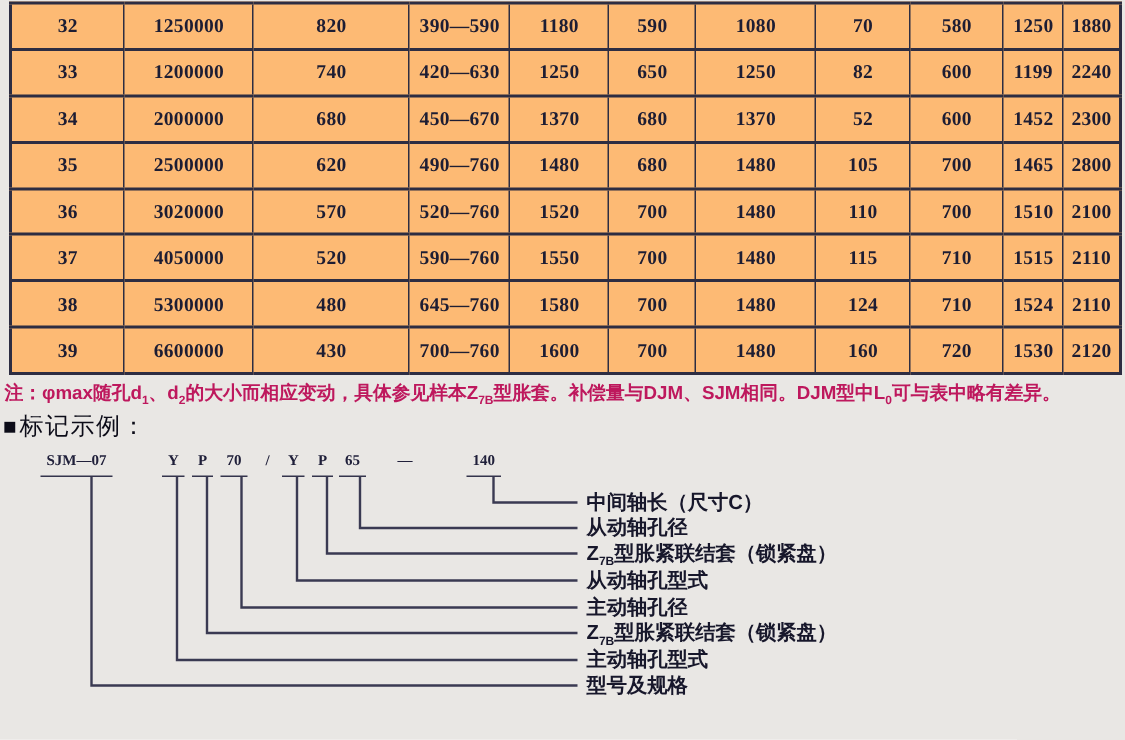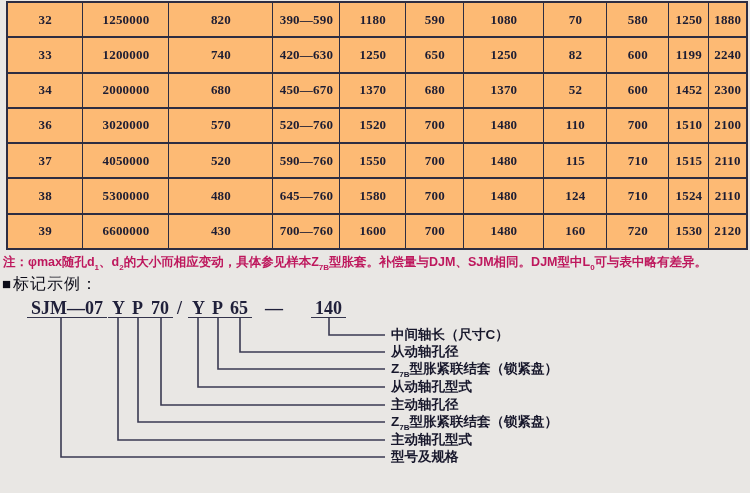--- a/index.html
+++ b/index.html
@@ -32,21 +32,21 @@
   .section-heading{
     position:absolute; top:274px; left:2px;
     font-size:16px; font-weight:400; color:#0c0c18; letter-spacing:1px;
   }
   .section-heading .marker{ font-size:15px; margin-right:1px; }
   
   .diagram{ position:absolute; top:295px; left:0; width:750px; height:198px; }
   .connectors{ position:absolute; top:0; left:0; }
   .token{
     position:absolute; top:4px; height:18px; line-height:18px;
-    font-family:"Liberation Serif", serif; font-size:18px; font-weight:700;
+    font-family:"Liberation Serif", serif; font-size:10px; font-weight:700;
     color:#20203a; padding:0 4px; white-space:nowrap;
   }
   .token.u{ border-bottom:1.6px solid #34344c; }
   .dlabel{
     position:absolute; left:391px; height:16px; line-height:16px;
     font-size:13.5px; font-weight:700; color:#17172b; white-space:nowrap;
   }
 </style>
 </head>
 <body>
@@ -101,20 +101,33 @@
           <td>450—670</td>
           <td>1370</td>
           <td>680</td>
           <td>1370</td>
           <td>52</td>
           <td>600</td>
           <td>1452</td>
           <td>2300</td>
         </tr>
         <tr>
+          <td>35</td>
+          <td>2500000</td>
+          <td>620</td>
+          <td>490—760</td>
+          <td>1480</td>
+          <td>680</td>
+          <td>1480</td>
+          <td>105</td>
+          <td>700</td>
+          <td>1465</td>
+          <td>2800</td>
+        </tr>
+        <tr>
           <td>36</td>
           <td>3020000</td>
           <td>570</td>
           <td>520—760</td>
           <td>1520</td>
           <td>700</td>
           <td>1480</td>
           <td>110</td>
           <td>700</td>
           <td>1510</td>

